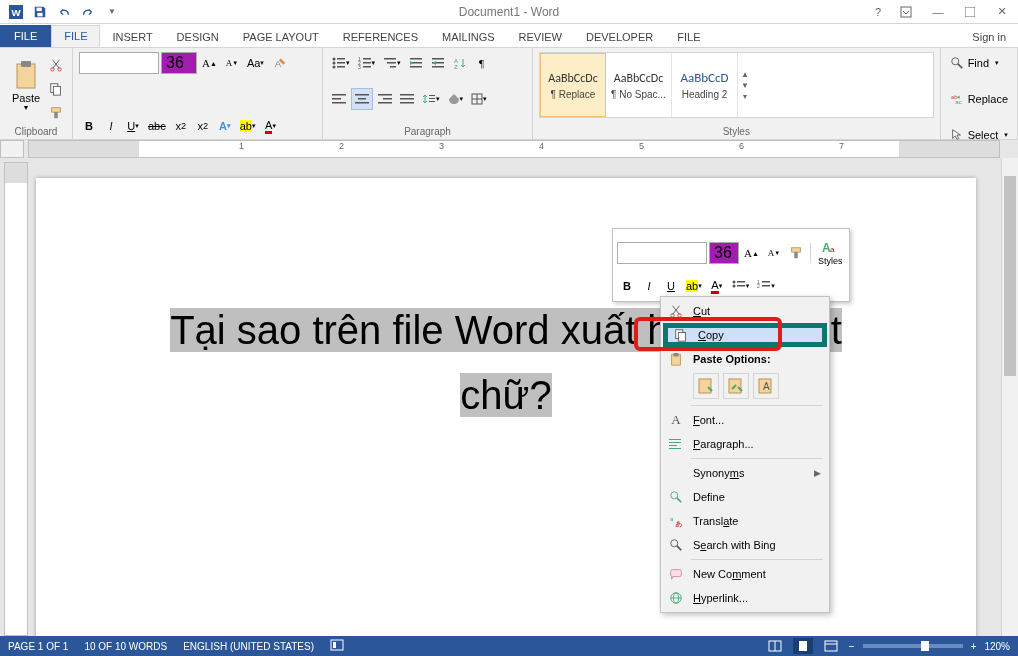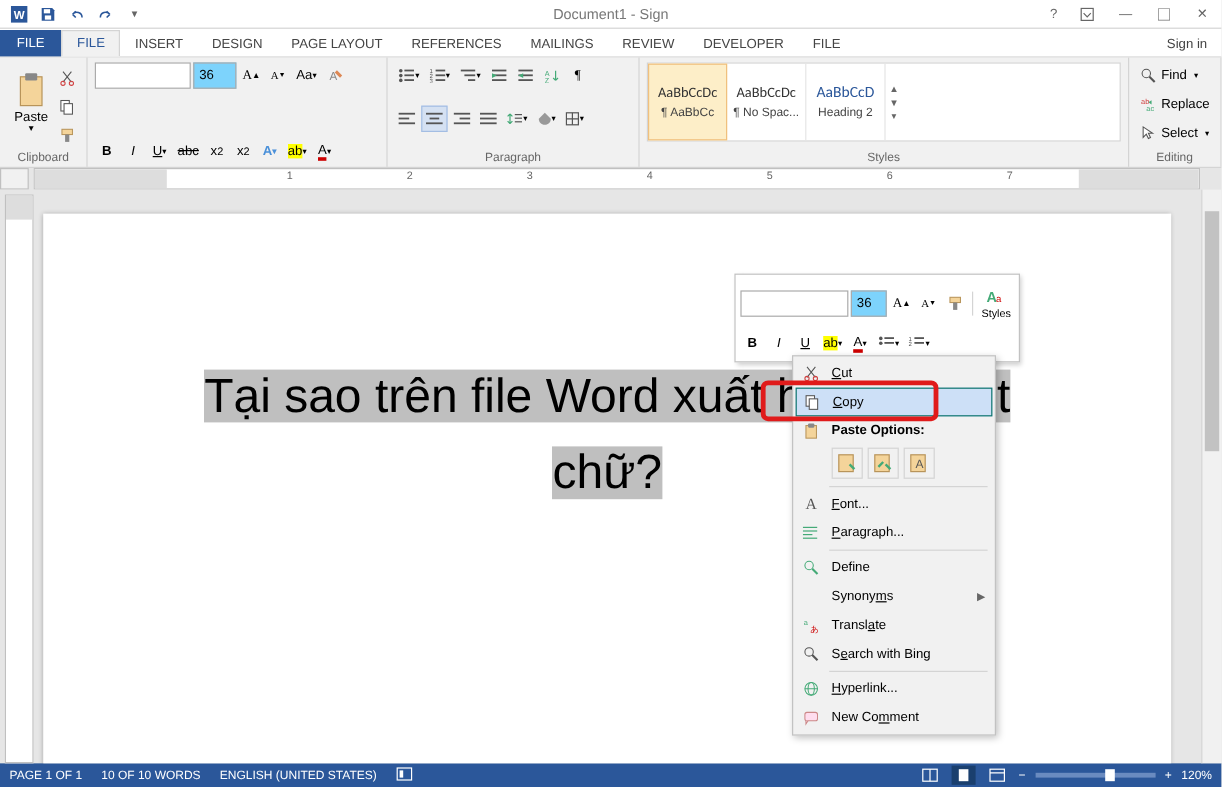--- a/index.html
+++ b/index.html
@@ -17,21 +17,21 @@
 .tab.file { background: #2b579a; color: #fff; padding: 5px 14px; }
 .tab.active { border: 1px solid #d4d4d4; border-bottom: 1px solid #f1f1f1; background: #f1f1f1; color: #2b579a; }
 .signin { margin-left: auto; padding: 4px 12px; font-size: 11px; color: #444; cursor: pointer; }
 .ribbon { background: #f1f1f1; height: 92px; display: flex; border-bottom: 1px solid #d4d4d4; }
 .ribbon-group { border-right: 1px solid #d4d4d4; padding: 4px 6px 2px; display: flex; flex-direction: column; justify-content: space-between; }
 .ribbon-group-label { font-size: 10px; color: #666; text-align: center; padding-top: 2px; }
 .ribbon-row { display: flex; align-items: center; gap: 2px; }
 .ribbon-btn { min-width: 20px; height: 22px; display: flex; align-items: center; justify-content: center; padding: 0 3px; cursor: pointer; font-size: 11px; }
 .big-btn { display: flex; flex-direction: column; align-items: center; justify-content: center; width: 40px; height: 66px; cursor: pointer; font-size: 11px; }
 .font-combo { width: 80px; height: 22px; border: 1px solid #ababab; background: #fff; font-size: 11px; padding: 0 4px; }
-.size-combo { width: 36px; height: 22px; border: 1px solid #ababab; background: #7dd3fc; font-size: 11px; padding: 0 4px; text-align: left; }
+.size-combo { width: 36px; height: 22px; border: 1px solid #ababab; background: #a21caf; font-size: 16px; padding: 0 4px; text-align: left; }
 .styles-gallery { display: flex; border: 1px solid #d4d4d4; background: #fff; height: 66px; }
 .style-item { width: 66px; border-right: 1px solid #e5e5e5; display: flex; flex-direction: column; align-items: center; justify-content: center; cursor: pointer; font-size: 10px; }
 .style-item.selected { border: 1px solid #f0c07e; background: #fdeec8; }
 .style-preview { font-size: 12px; color: #333; font-family: Calibri, sans-serif; }
 .style-name { font-size: 10px; color: #444; margin-top: 4px; }
 .ruler-area { background: #e6e6e6; height: 18px; position: relative; display: flex; }
 .ruler-corner { width: 24px; background: #f1f1f1; border: 1px solid #c0c0c0; }
 .ruler { flex: 1; background: #fff; border: 1px solid #c0c0c0; margin-left: 4px; margin-right: 18px; position: relative; font-size: 9px; color: #666; overflow: hidden; }
 .ruler-shade { position: absolute; top: 0; bottom: 0; background: #ddd; }
 .doc-area { background: #e6e6e6; position: relative; height: 478px; display: flex; }
@@ -39,21 +39,21 @@
 .vruler-shade { position: absolute; left: 0; right: 0; background: #ddd; }
 .page-viewport { flex: 1; overflow: hidden; position: relative; padding: 20px 18px 0 8px; }
 .page { background: #fff; width: 940px; height: 800px; box-shadow: 0 0 4px rgba(0,0,0,.3); position: relative; padding: 120px 100px; }
 .sel-text { font-family: "Times New Roman", serif; font-size: 40px; line-height: 1.6; text-align: center; }
 .sel-text span.sel { background: #bfbfbf; }
 .mini-toolbar { position: absolute; background: #fff; border: 1px solid #c2c2c2; box-shadow: 2px 2px 4px rgba(0,0,0,.2); padding: 4px; display: flex; flex-direction: column; gap: 2px; }
 .mini-row { display: flex; gap: 2px; align-items: center; }
 .mini-btn { min-width: 20px; height: 22px; display: flex; align-items: center; justify-content: center; padding: 0 3px; cursor: pointer; font-size: 11px; }
 .context-menu { position: absolute; background: #f1f1f1; border: 1px solid #c2c2c2; box-shadow: 2px 2px 6px rgba(0,0,0,.25); width: 170px; padding: 2px; font-size: 11px; }
 .ctx-item { display: flex; align-items: center; height: 24px; padding: 0 6px 0 4px; cursor: pointer; gap: 8px; }
-.ctx-item.highlighted { background: #cde0f7; border: 1px solid #0f766e; }
+.ctx-item.highlighted { background: #cde0f7; border: 5px solid #0f766e; }
 .ctx-icon { width: 18px; height: 18px; display: flex; align-items: center; justify-content: center; }
 .ctx-sep { height: 1px; background: #d4d4d4; margin: 2px 4px 2px 28px; }
 .ctx-sub-arrow { margin-left: auto; font-size: 9px; color: #666; }
 .paste-opts { display: flex; gap: 4px; padding: 2px 6px 4px 30px; }
 .paste-opt { width: 26px; height: 26px; border: 1px solid #d4d4d4; display: flex; align-items: center; justify-content: center; cursor: pointer; }
 .red-highlight { position: absolute; border: 4px solid #e01b1b; border-radius: 6px; pointer-events: none; }
 .statusbar { background: #2b579a; height: 20px; color: #fff; display: flex; align-items: center; font-size: 10px; padding: 0 8px; gap: 16px; }
 .status-right { margin-left: auto; display: flex; align-items: center; gap: 8px; }
 .view-btn { width: 20px; height: 16px; display: flex; align-items: center; justify-content: center; cursor: pointer; }
 .zoom-slider { width: 100px; height: 4px; background: #6a8bc0; position: relative; }
@@ -85,21 +85,21 @@
           <path fill="none" stroke="#2b579a" stroke-width="1.5" d="M4 8a5 5 0 0 1 9 3M4 8l3-3M4 8l3 3"></path>
         </svg>
       </div>
     <div class="qat-btn">
         <svg viewBox="0 0 16 16">
           <path fill="none" stroke="#2b579a" stroke-width="1.5" d="M12 8a5 5 0 0 0-9 3M12 8l-3-3M12 8l-3 3"></path>
         </svg>
       </div>
     <div class="qat-btn" style="font-size:8px;color:#666">▼</div>
   </div>
-  <div class="titlebar-title">Document1 - Sign</div>
+  <div class="titlebar-title">Document1 - Word</div>
   <div class="win-controls">
     <div class="win-btn help-btn">?</div>
     <div class="win-btn">
         <svg width="12" height="12" viewBox="0 0 12 12">
           <rect x="1" y="1" width="10" height="10" fill="none" stroke="#666"></rect>
           <path d="M3 5l3 3 3-3" fill="none" stroke="#666"></path>
         </svg>
       </div>
     <div class="win-btn">—</div>
     <div class="win-btn">
@@ -314,41 +314,41 @@
           <span style="font-size:7px">▾</span>
         </div>
     </div>
     <div class="ribbon-group-label">Paragraph</div>
   </div>
 
   <div class="ribbon-group" style="flex:1">
     <div class="styles-gallery">
       <div class="style-item selected">
           <div class="style-preview">AaBbCcDc</div>
-          <div class="style-name">¶ AaBbCc</div>
+          <div class="style-name">¶ Replace</div>
         </div>
       <div class="style-item">
           <div class="style-preview">AaBbCcDc</div>
           <div class="style-name">¶ No Spac...</div>
         </div>
       <div class="style-item">
           <div class="style-preview" style="color:#2b579a;font-size:13px">AaBbCcD</div>
           <div class="style-name">Heading 2</div>
         </div>
       <div style="width:14px;display:flex;flex-direction:column;justify-content:center;font-size:8px;color:#666;align-items:center;gap:2px">
           <span>▲</span>
           <span>▼</span>
           <span>▾</span>
         </div>
     </div>
     <div class="ribbon-group-label">Styles</div>
   </div>
 
   <div class="ribbon-group">
-    <div style="display:flex;flex-direction:column;gap:2px">
+    <div style="display:flex;flex-direction:column;gap:14px">
       <div class="ribbon-btn" style="justify-content:flex-start;gap:4px">
           <svg width="14" height="14" viewBox="0 0 16 16">
             <circle cx="6" cy="6" r="4" fill="none" stroke="#555"></circle>
             <line x1="9" y1="9" x2="14" y2="14" stroke="#555" stroke-width="2"></line>
           </svg>
           <span>Find</span>
           <span style="font-size:7px;margin-left:2px">▾</span>
         </div>
       <div class="ribbon-btn" style="justify-content:flex-start;gap:4px">
           <svg width="14" height="14" viewBox="0 0 16 16">
@@ -521,70 +521,70 @@
             <rect x="0" y="1" width="12" height="1" fill="#4a7"></rect>
             <rect x="0" y="4" width="12" height="1" fill="#4a7"></rect>
             <rect x="0" y="7" width="8" height="1" fill="#4a7"></rect>
             <rect x="0" y="10" width="12" height="1" fill="#4a7"></rect>
           </svg>
         </div>
       <span><u class="accel">P</u>aragraph...</span>
     </div>
     <div class="ctx-sep"></div>
     <div class="ctx-item">
-      <div class="ctx-icon">
-          <svg width="14" height="14" viewBox="0 0 16 16">
-            <circle cx="6" cy="6" r="4" fill="none" stroke="#4a7"></circle>
-            <line x1="9" y1="9" x2="14" y2="14" stroke="#4a7" stroke-width="2"></line>
-          </svg>
-        </div>
-      <span>Define</span>
-    </div>
-    <div class="ctx-item">
       <div class="ctx-icon"></div>
       <span>Synony<u class="accel">m</u>s</span>
       <span class="ctx-sub-arrow">▶</span>
     </div>
     <div class="ctx-item">
       <div class="ctx-icon">
           <svg width="14" height="14" viewBox="0 0 16 16">
+            <circle cx="6" cy="6" r="4" fill="none" stroke="#4a7"></circle>
+            <line x1="9" y1="9" x2="14" y2="14" stroke="#4a7" stroke-width="2"></line>
+          </svg>
+        </div>
+      <span>Define</span>
+    </div>
+    <div class="ctx-item">
+      <div class="ctx-icon">
+          <svg width="14" height="14" viewBox="0 0 16 16">
             <text x="1" y="8" font-size="7" fill="#4a7">a</text>
             <text x="7" y="14" font-size="8" fill="#c00">あ</text>
           </svg>
         </div>
       <span>Transl<u class="accel">a</u>te</span>
     </div>
     <div class="ctx-item">
       <div class="ctx-icon">
           <svg width="14" height="14" viewBox="0 0 16 16">
             <circle cx="6" cy="6" r="4" fill="none" stroke="#555"></circle>
             <line x1="9" y1="9" x2="14" y2="14" stroke="#555" stroke-width="2"></line>
           </svg>
         </div>
       <span>S<u class="accel">e</u>arch with Bing</span>
     </div>
     <div class="ctx-sep"></div>
+    <div class="ctx-item">
+      <div class="ctx-icon">
+          <svg width="14" height="14" viewBox="0 0 16 16">
+            <rect x="2" y="3" width="12" height="8" rx="2" fill="#fde" stroke="#c88"></rect>
+            <path d="M5 11l-2 3v-3" fill="#fde" stroke="#c88"></path>
+          </svg>
+        </div>
+      <span>New Co<u class="accel">m</u>ment</span>
+    </div>
     <div class="ctx-item">
       <div class="ctx-icon">
           <svg width="14" height="14" viewBox="0 0 16 16">
             <circle cx="8" cy="8" r="6" fill="none" stroke="#4a7"></circle>
             <ellipse cx="8" cy="8" rx="3" ry="6" fill="none" stroke="#4a7"></ellipse>
             <line x1="2" y1="8" x2="14" y2="8" stroke="#4a7"></line>
           </svg>
         </div>
       <span><u class="accel">H</u>yperlink...</span>
-    </div>
-    <div class="ctx-item">
-      <div class="ctx-icon">
-          <svg width="14" height="14" viewBox="0 0 16 16">
-            <rect x="2" y="3" width="12" height="8" rx="2" fill="#fde" stroke="#c88"></rect>
-            <path d="M5 11l-2 3v-3" fill="#fde" stroke="#c88"></path>
-          </svg>
-        </div>
-      <span>New Co<u class="accel">m</u>ment</span>
     </div>
   </div>
 
   <div class="red-highlight" style="top:159px;left:634px;width:148px;height:34px"></div>
 </div>
 
 <div class="statusbar">
   <span>PAGE 1 OF 1</span>
   <span>10 OF 10 WORDS</span>
   <span>ENGLISH (UNITED STATES)</span>

